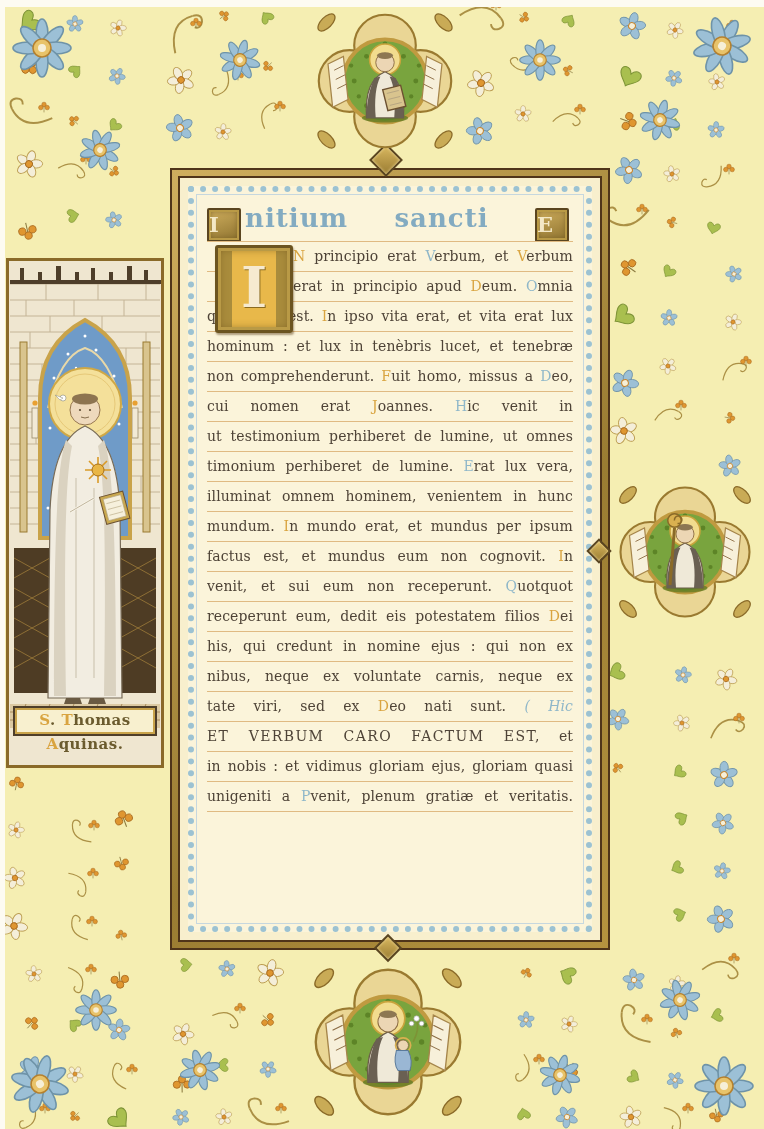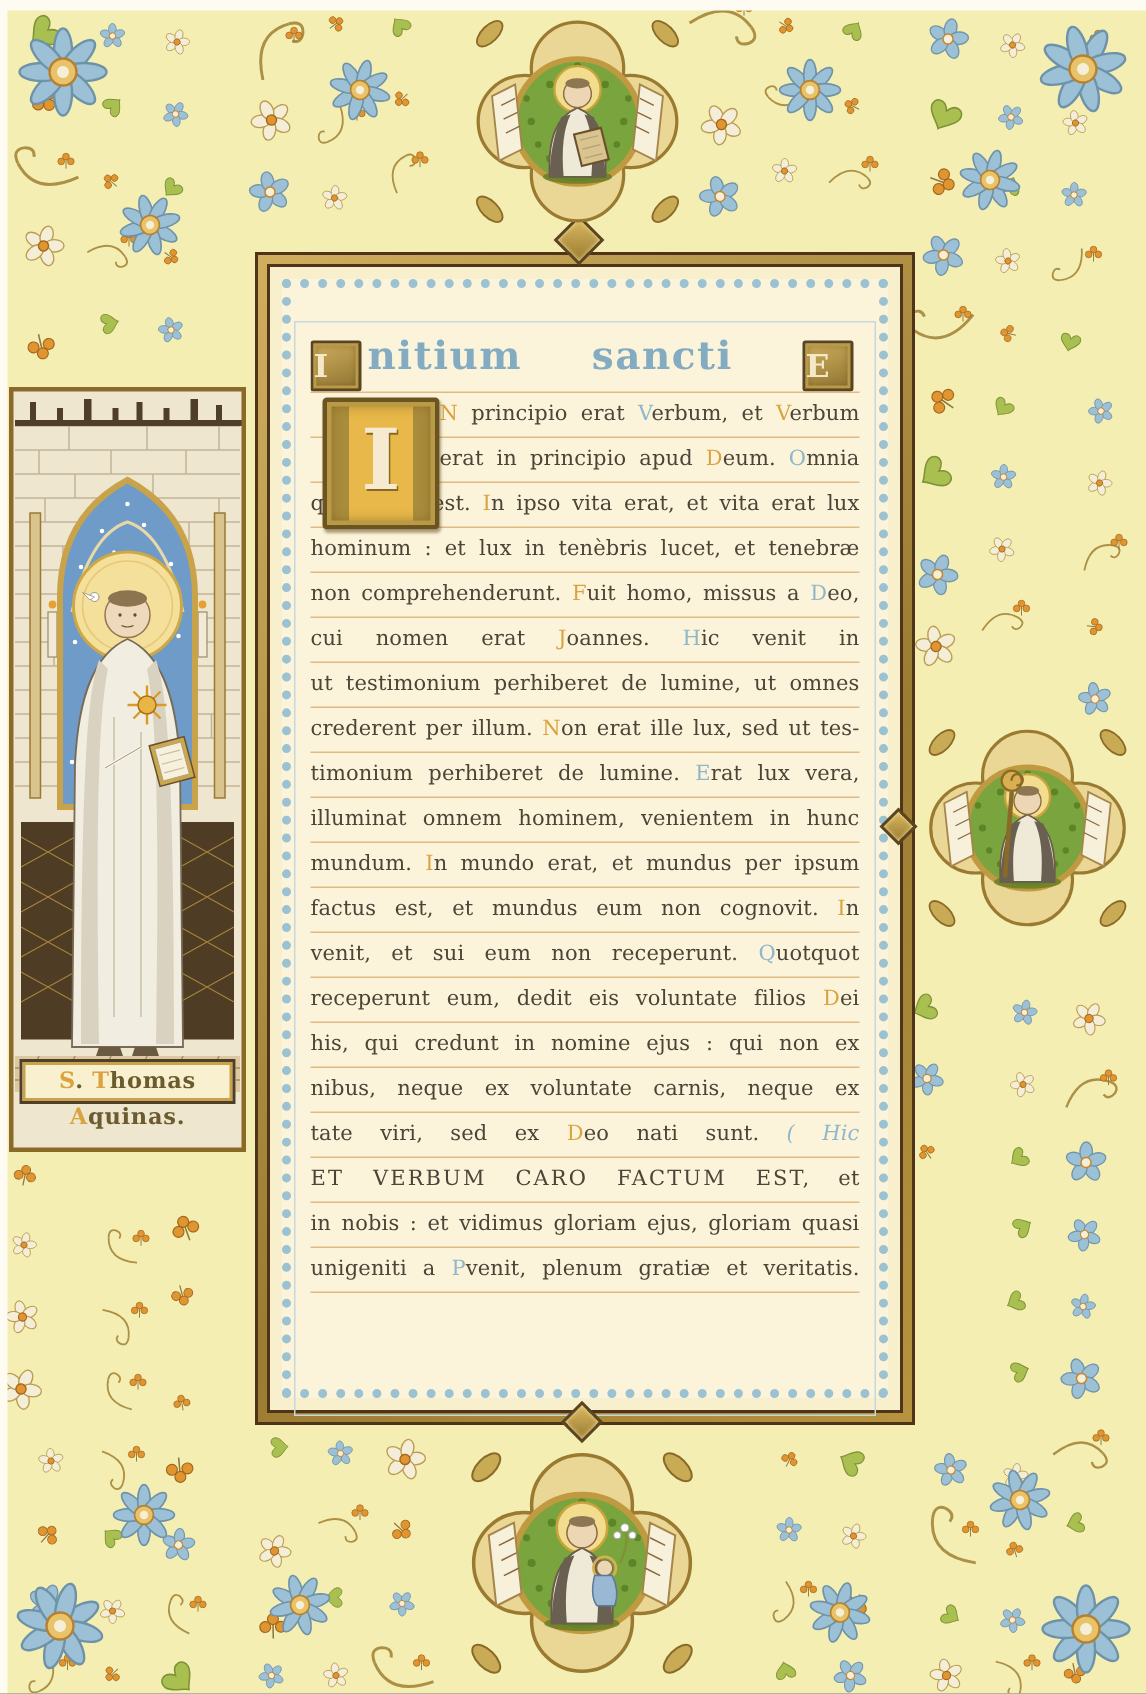--- a/index.html
+++ b/index.html
@@ -12,21 +12,21 @@
 
   
   .text-panel{position:absolute;left:170px;top:168px;width:440px;height:782px;z-index:2;}
   .tp-f1{width:100%;height:100%;background:var(--frame_dark,#4f3419);padding:2px;box-sizing:border-box;}
   .tp-f2{width:100%;height:100%;background:linear-gradient(135deg,#cfae5e,#9a7c32 60%,#b6933f);padding:6px;box-sizing:border-box;}
   .tp-f3{width:100%;height:100%;background:var(--frame_dark,#4f3419);padding:2px;box-sizing:border-box;}
   .tp-f4{width:100%;height:100%;background:var(--panel_margin,#f8efcd);padding:8px;box-sizing:border-box;}
   .tp-f5{width:100%;height:100%;border:6px dotted var(--dot_band,#9cc2d2);background:var(--panel_bg,#fbf4da);
          padding:2px;box-sizing:border-box;}
   .tp-inner{width:100%;height:100%;border:1px solid #c6d7de;box-sizing:border-box;
-            padding:0 10px;position:relative;margin-top:20px;}
+            padding:0 10px;position:relative;}
   .title-line{border-bottom:1px solid var(--rule,#e0ba82);color:var(--title_blue,#83abc1);
               font-weight:bold;font-size:26px;letter-spacing:1px;overflow:hidden;}
   .title-line.l1{height:46px;line-height:46px;text-align:justify;text-align-last:justify;}
   .title-line.l2{height:44px;line-height:44px;text-align:center;}
   .k-init{display:inline-block;width:30px;height:30px;line-height:30px;vertical-align:-5px;
           text-align:center;font-size:21px;color:#f4e8c6;border:2px solid #5a4520;border-radius:2px;
           background:linear-gradient(160deg,#cfae5e,#8f7430);
           box-shadow:inset 0 0 0 2px #b99a46, inset 0 0 6px #6b5420;margin:0 4px 0 0;letter-spacing:0;}
   .body-block{position:relative;}
   .bline{height:29px;line-height:29px;border-bottom:1px solid var(--rule,#e0ba82);
@@ -310,27 +310,26 @@
       <div class="title-line l1"><span class="k-init">I</span><span>nitium sancti </span><span class="k-init">E</span></div>
       <div class="body-block">
         <div class="drop-cap">I</div>
       <div class="bline ind"><span class="k-g">N</span><span> principio erat </span><span class="k-b">V</span><span>erbum, et </span><span class="k-g">V</span><span>erbum erat</span></div>
                     <div class="bline ind"><span>erat in principio apud </span><span class="k-g">D</span><span>eum. </span><span class="k-b">O</span><span>mnia per</span></div>
                     <div class="bline"><span>quod fieri est. </span><span class="k-g">I</span><span>n ipso vita erat, et vita erat lux</span></div>
                     <div class="bline"><span>hominum : et lux in tenèbris lucet, et tenebræ eam</span></div>
                     <div class="bline"><span>non comprehenderunt. </span><span class="k-g">F</span><span>uit homo, missus a </span><span class="k-b">D</span><span>eo,</span></div>
                     <div class="bline"><span>cui nomen erat </span><span class="k-g">J</span><span>oannes. </span><span class="k-b">H</span><span>ic venit in testimonium,</span></div>
                     <div class="bline"><span>ut testimonium perhiberet de lumine, ut omnes</span></div>
-                    <div class="bline"><span>crederent per illum. </span><span class="k-g">N</span><span>on erat ille lux, sed ut tes-</span></div>
                     <div class="bline"><span>timonium perhiberet de lumine. </span><span class="k-b">E</span><span>rat lux vera, quæ</span></div>
                     <div class="bline"><span>illuminat omnem hominem, venientem in hunc</span></div>
                     <div class="bline"><span>mundum. </span><span class="k-g">I</span><span>n mundo erat, et mundus per ipsum</span></div>
                     <div class="bline"><span>factus est, et mundus eum non cognovit. </span><span class="k-g">I</span><span>n propria</span></div>
                     <div class="bline"><span>venit, et sui eum non receperunt. </span><span class="k-b">Q</span><span>uotquot autem</span></div>
-                    <div class="bline"><span>receperunt eum, dedit eis voluntate filios </span><span class="k-g">D</span><span>ei fieri,</span></div>
+                    <div class="bline"><span>receperunt eum, dedit eis potestatem filios </span><span class="k-g">D</span><span>ei fieri,</span></div>
                     <div class="bline"><span>his, qui credunt in nomine ejus : qui non ex sangui-</span></div>
                     <div class="bline"><span>nibus, neque ex voluntate carnis, neque ex volun-</span></div>
                     <div class="bline"><span>tate viri, sed ex </span><span class="k-g">D</span><span>eo nati sunt. </span><span class="k-r">( Hic genuflectitur</span></div>
                     <div class="bline"><span class="k-caps">ET VERBUM CARO FACTUM EST,</span><span> et habitavit</span></div>
                     <div class="bline"><span>in nobis : et vidimus gloriam ejus, gloriam quasi</span></div>
                     <div class="bline"><span>unigeniti a </span><span class="k-b">P</span><span>venit, plenum gratiæ et veritatis.</span></div>
                   </div>
     </div>
               </div>
             </div>

